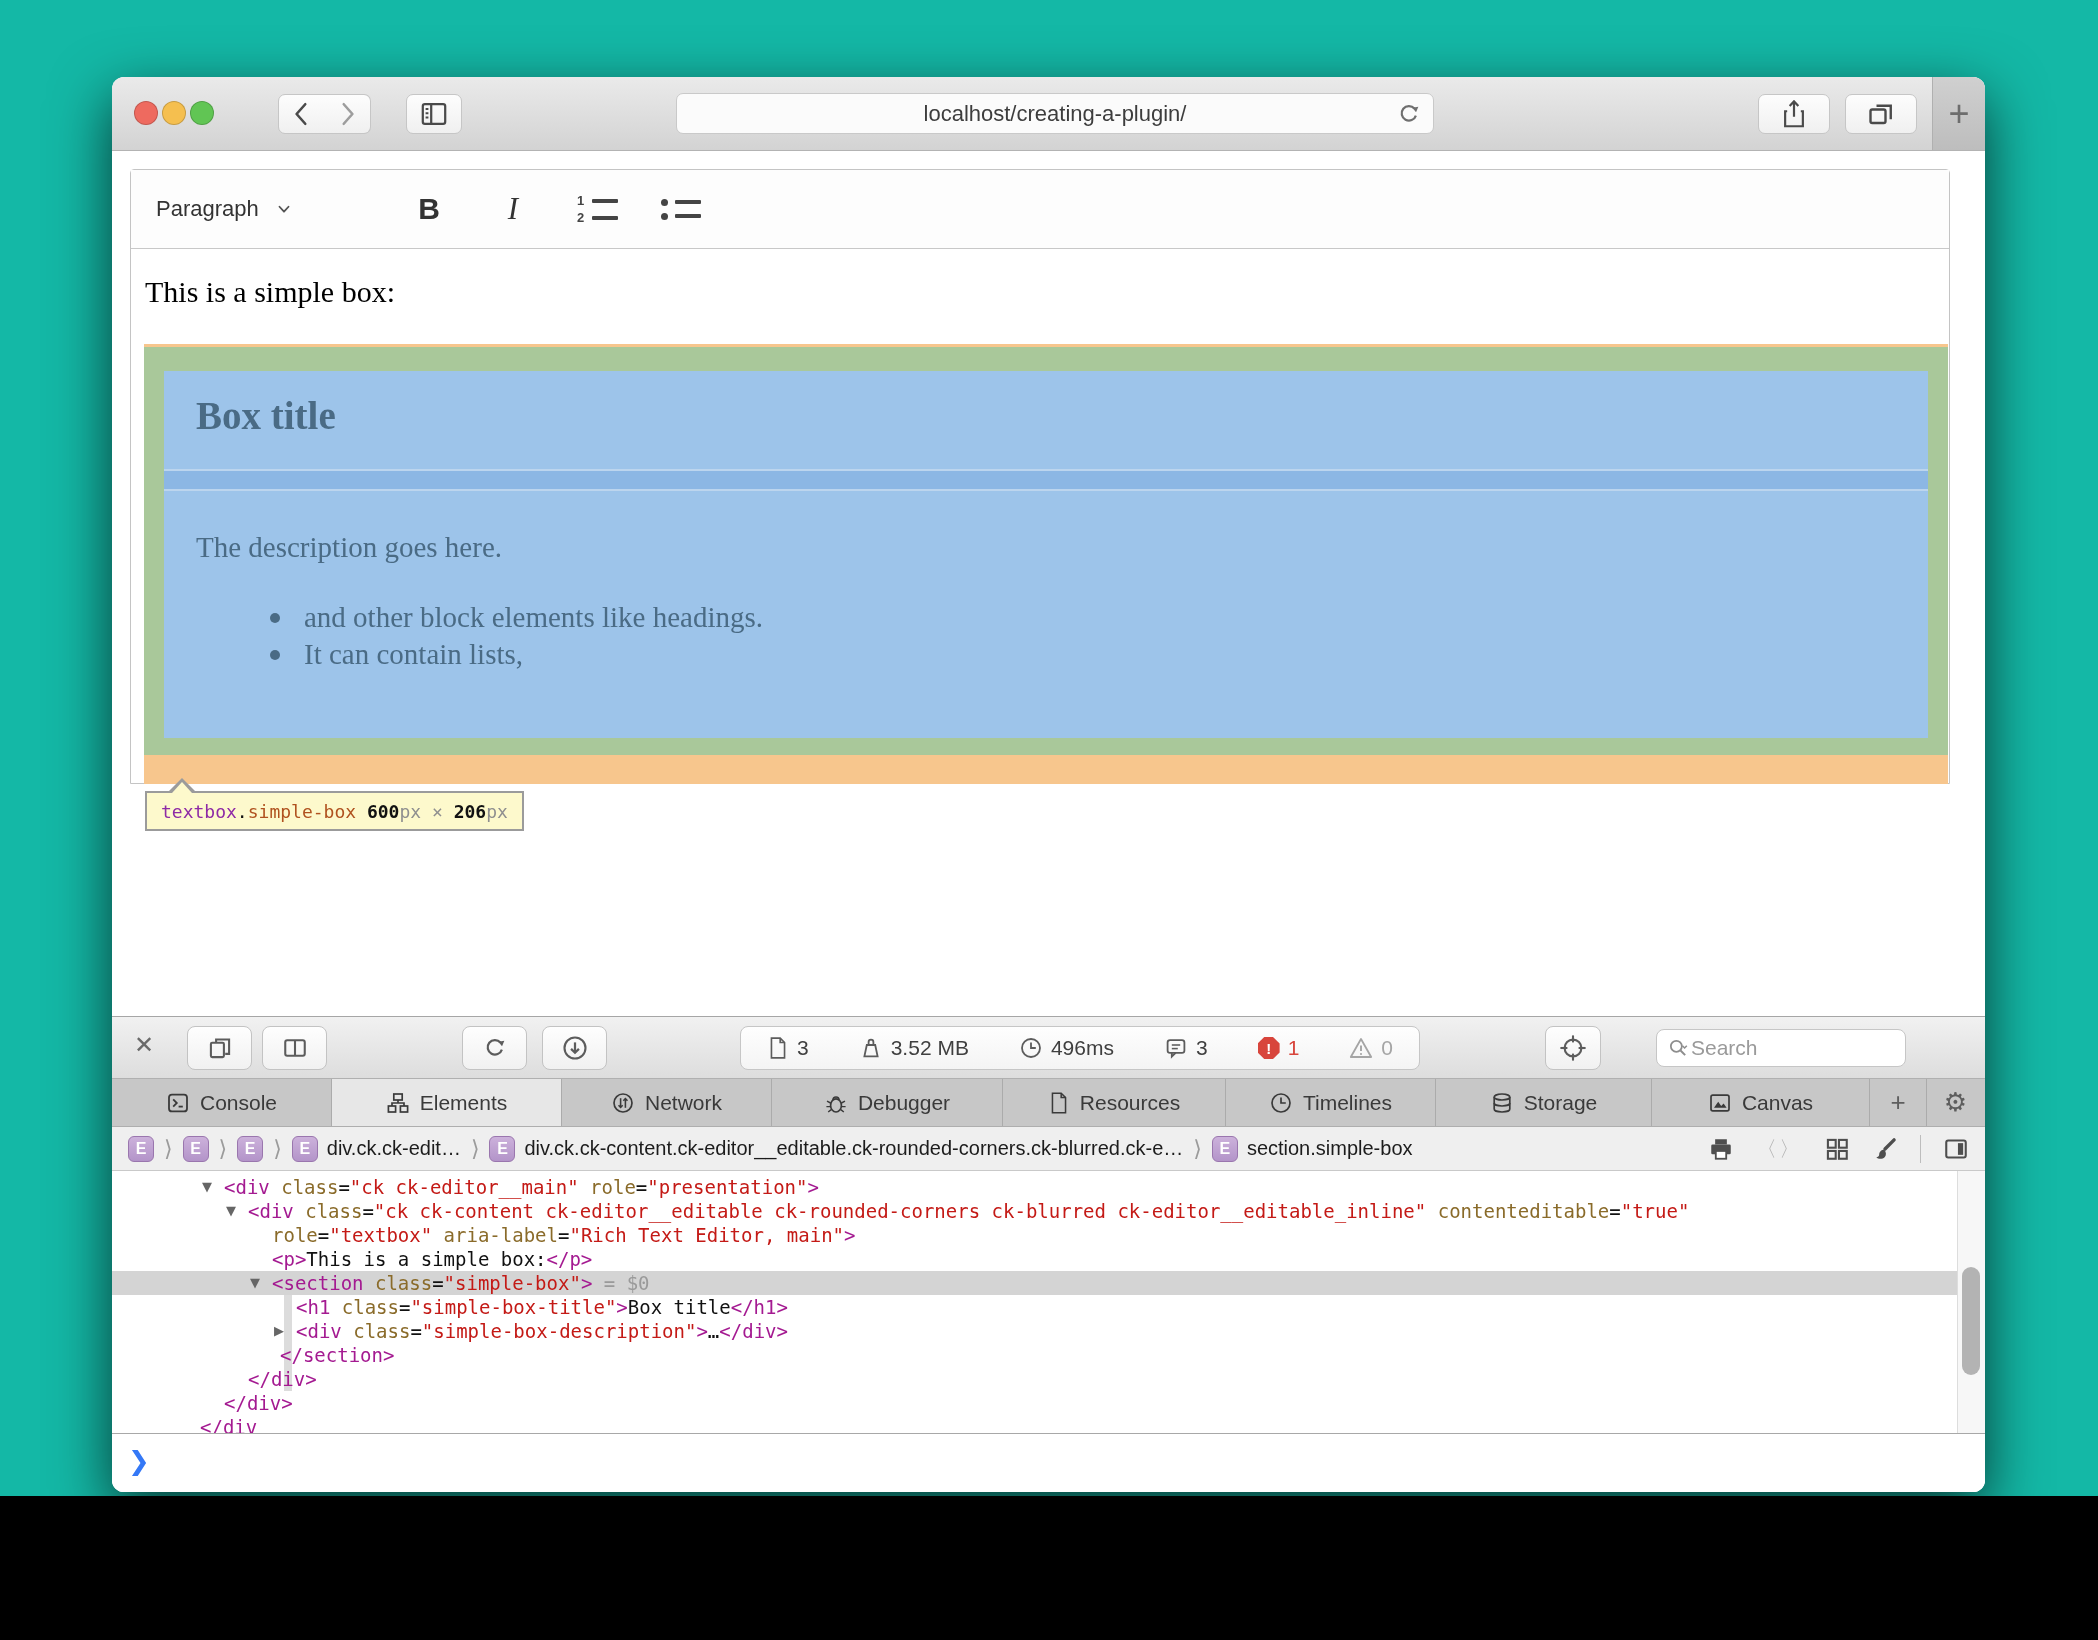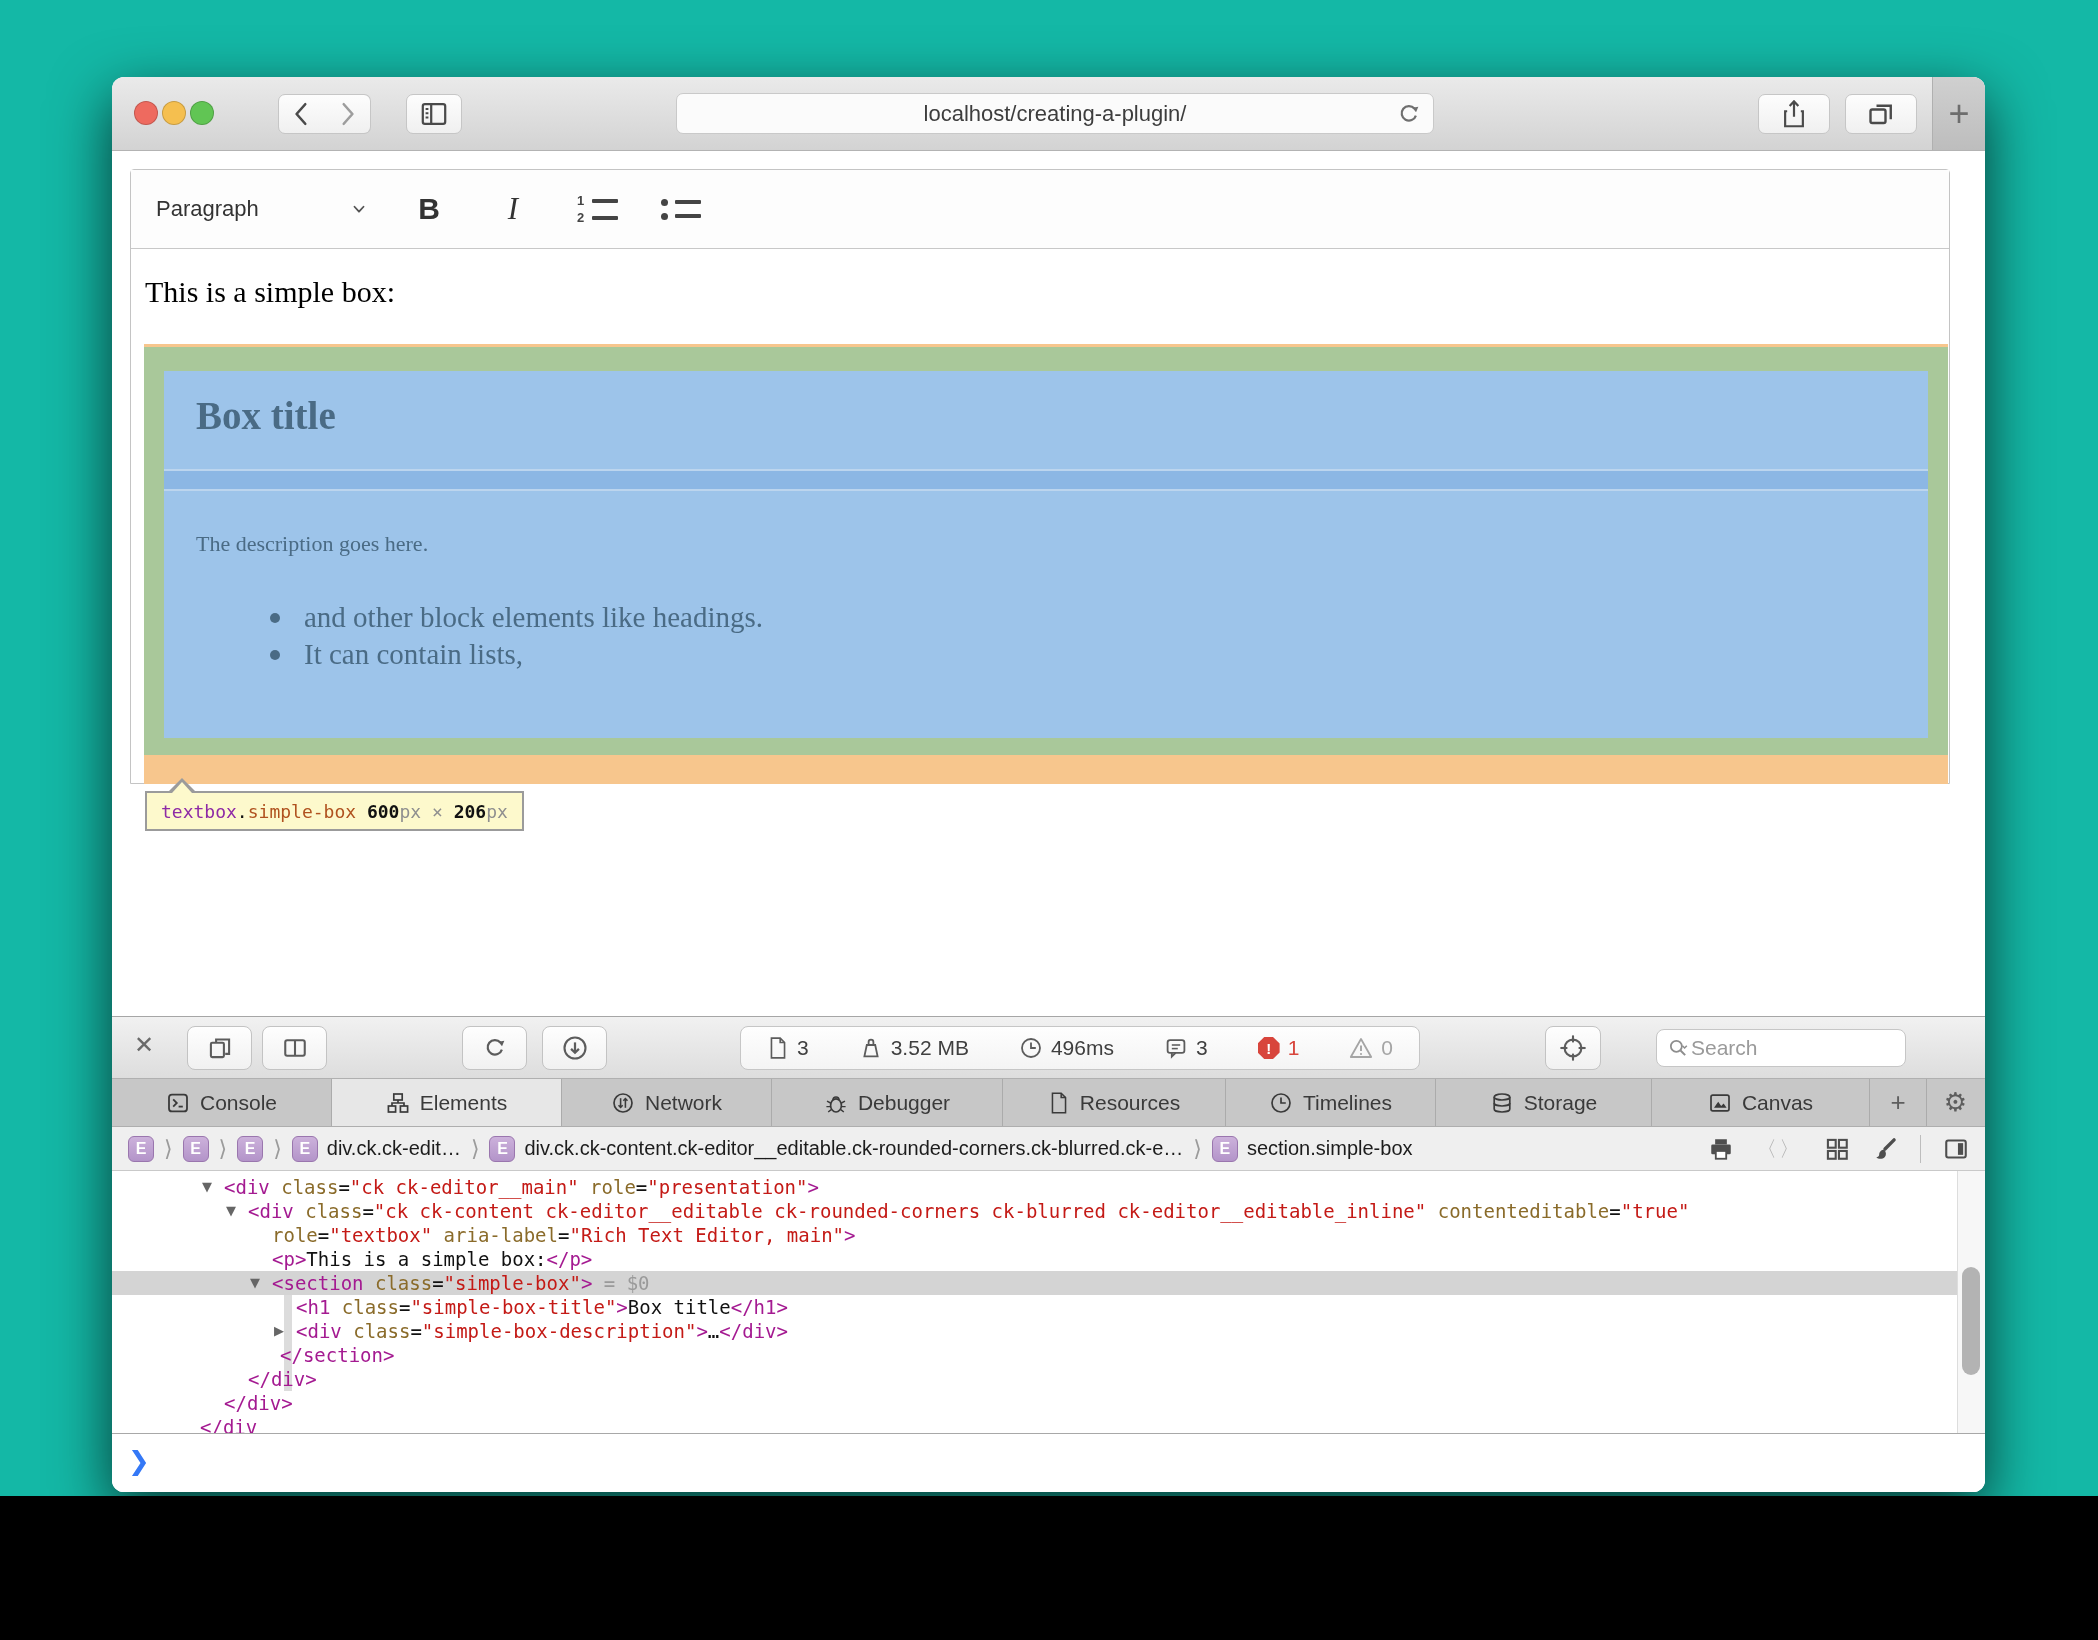--- a/index.html
+++ b/index.html
@@ -30,21 +30,21 @@
   .plus-seg{position:absolute;right:0;top:0;width:53px;height:73px;background:linear-gradient(#d0d0d0,#bdbdbd);
             border-left:1px solid #b0b0b0;display:flex;align-items:center;justify-content:center;
             font-size:36px;font-weight:300;color:#6d6d6d;box-sizing:border-box;}
 
   
   .page{position:absolute;left:0;top:74px;width:100%;height:865px;background:#fff;}
   .editor{position:absolute;left:18px;top:18px;width:1820px;height:615px;
           border:1px solid #c4c4c4;border-radius:4px 4px 0 0;box-sizing:border-box;background:#fff;}
   .ed-toolbar{position:absolute;left:0;top:0;width:100%;height:79px;border-bottom:1px solid #c8c8c8;
               box-sizing:border-box;background:#fdfdfd;display:flex;align-items:center;padding:0 25px;}
-  .para-select{width:212px;height:52px;display:flex;align-items:center;justify-content:space-between;
+  .para-select{width:212px;height:52px;display:flex;align-items:center;
                font-size:22px;color:#333;border-radius:4px;gap:16px;}
   .ed-ico{margin-left:38px;display:flex;align-items:center;justify-content:center;width:46px;height:52px;border-radius:4px;}
   .b-glyph{font-weight:bold;font-size:30px;color:#333;}
   .i-glyph{font-family:"Liberation Serif",serif;font-style:italic;font-size:31px;color:#333;}
   .list-ico{display:flex;flex-direction:column;gap:7px;}
   .list-row{display:flex;align-items:center;gap:7px;}
   .list-num{font-size:13px;font-weight:bold;color:#444;width:9px;text-align:center;line-height:10px;}
   .list-dot{width:7px;height:7px;border-radius:50%;background:#444;}
   .list-bar{width:26px;height:4px;background:#444;border-radius:1px;}
 
@@ -55,21 +55,21 @@
   
   .sbox{position:absolute;left:13px;top:95px;width:1804px;height:440px;}
   .sb-orange-top{position:absolute;left:0;top:0;width:100%;height:3px;background:var(--overlayOrange);}
   .sb-green{position:absolute;left:0;top:3px;width:100%;height:408px;background:var(--overlayGreen);}
   .sb-blue-title{position:absolute;left:20px;top:24px;width:1764px;height:98px;background:var(--overlayBlue);}
   .sb-band{position:absolute;left:20px;top:122px;width:1764px;height:22px;background:var(--overlayBlueDark);
            border-top:2px solid #bcd5ee;border-bottom:2px solid #bcd5ee;box-sizing:border-box;}
   .sb-blue-desc{position:absolute;left:20px;top:144px;width:1764px;height:247px;background:var(--overlayBlue);}
   .sb-orange-bot{position:absolute;left:0;top:411px;width:100%;height:29px;background:var(--overlayOrange);}
   .sb-title{margin:0;position:absolute;left:32px;top:22px;font-size:39px;font-weight:bold;color:var(--slateText);}
-  .sb-desc{margin:0;position:absolute;left:32px;top:40px;font-size:22px;color:var(--slateText);}
+  .sb-desc{margin:0;position:absolute;left:32px;top:40px;font-size:29px;color:var(--slateText);}
   .sb-list{margin:0;position:absolute;left:96px;top:108px;padding:0;list-style:none;color:var(--slateText);font-size:29px;line-height:37px;}
   .sb-list li{position:relative;padding-left:44px;}
   .sb-list li::before{content:"";position:absolute;left:10px;top:14px;width:10px;height:10px;border-radius:50%;background:var(--slateText);}
 
   
   .tooltip{position:absolute;left:33px;top:640px;height:36px;background:var(--tooltipBg);
            border:2px solid #9b9b9b;display:flex;align-items:center;padding:0 14px;
            font-family:"DejaVu Sans Mono",monospace;font-size:18px;white-space:pre;}
   .tooltip::before{content:"";position:absolute;left:22px;top:-15px;border:13px solid transparent;border-bottom:13px solid #9b9b9b;border-top:none;}
   .tooltip::after{content:"";position:absolute;left:25px;top:-11px;border:10px solid transparent;border-bottom:11px solid var(--tooltipBg);border-top:none;}

